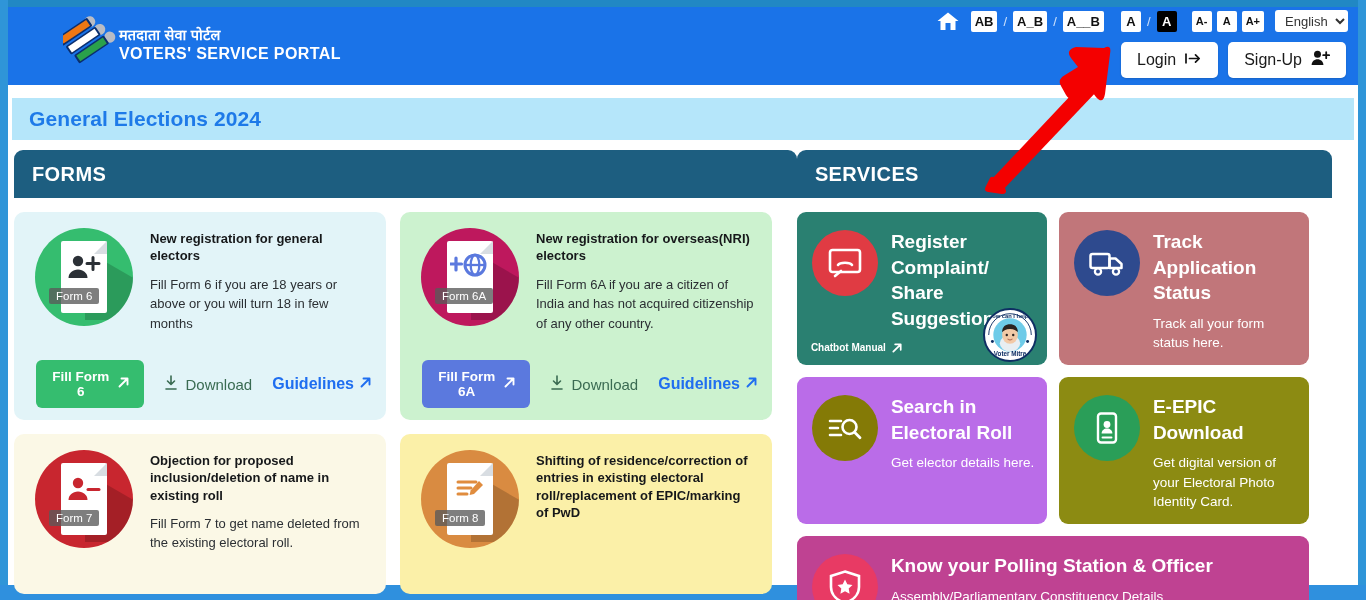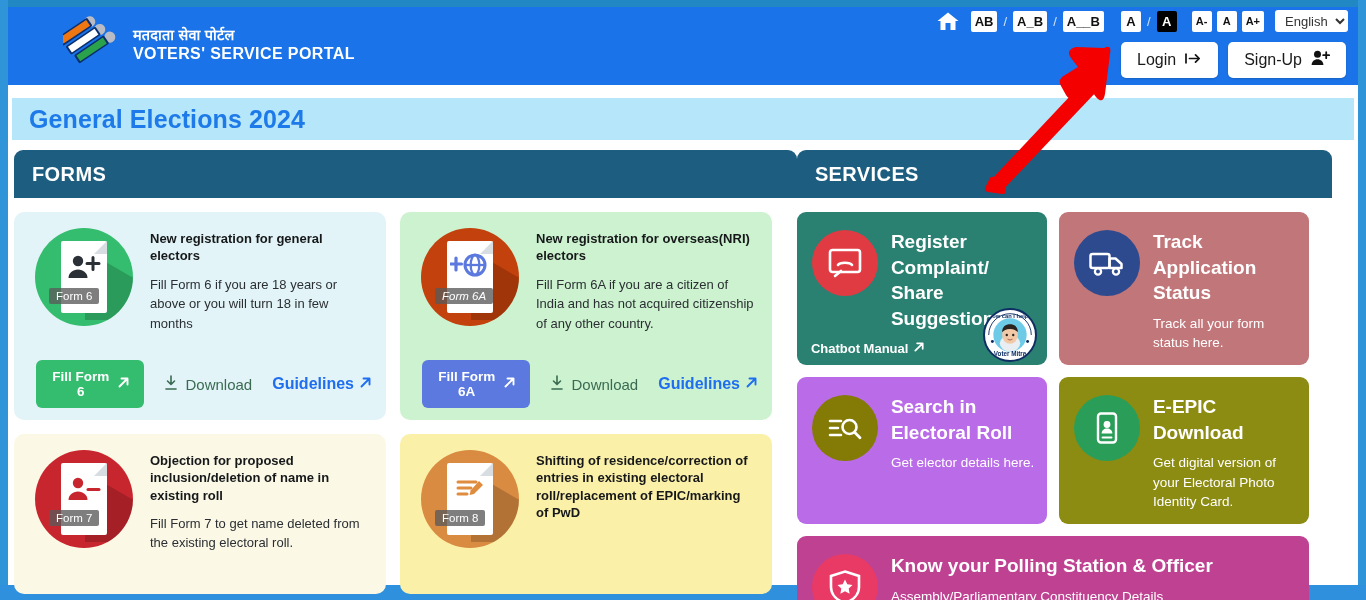--- a/index.html
+++ b/index.html
@@ -16,21 +16,21 @@
   .frame-top    { position:absolute; left:0; top:0; width:1366px; height:7px; background:#2188c4; }
   .frame-left   { position:absolute; left:0; top:0; width:8px; height:593px; background:#2f95d8; }
   .frame-right  { position:absolute; right:0; top:0; width:8px; height:593px; background:#2f95d8; }
   .frame-bottom { position:absolute; left:0; bottom:0; width:1366px; height:15px; background:#2f90de; }
 
   
   .header {
     position:absolute; left:8px; top:7px; width:1350px; height:78px;
     background:#1a73e8;
   }
-  .brand { position:absolute; left:55px; top:8px; display:flex; align-items:center; gap:14px; }
+  .brand { position:absolute; left:55px; top:8px; display:flex; align-items:center; }
   .logo-wrap { width:56px; height:60px; position:relative; }
   .brand-text { color:#fff; line-height:1.25; }
   .brand-hi { font-size:14.5px; font-weight:700; letter-spacing:.2px; }
   .brand-en { font-size:16px; font-weight:800; letter-spacing:.4px;text-align:right; }
 
   
   .acc-row {
     position:absolute; right:10px; top:3px; display:flex; align-items:center; gap:5px;
   }
   .home-icon { margin-right:6px; display:flex; align-items:center; }
@@ -59,21 +59,21 @@
     padding:8px 16px; display:flex; align-items:center; gap:9px;
     cursor:pointer; box-shadow:0 1px 2px rgba(0,0,0,.15);
   }
 
   
   .banner {
     position:absolute; left:12px; top:98px; width:1342px; height:42px;
     background:#b5e6fa; display:flex; align-items:center;
   }
   .banner-title {
-    color:#1e7ae8; font-size:25px; font-weight:700; padding-left:17px;
+    color:#1e7ae8; font-size:21px; font-weight:700; padding-left:17px;
     letter-spacing:.1px;
   }
 
   
   .main { position:absolute; left:8px; top:150px; width:1324px; height:435px; display:flex; }
   .col { position:relative; }
   .col-forms { width:790px; margin-left:6px; }
   .col-services { width:540px; }
 
   .panel-head {
@@ -92,21 +92,21 @@
     display:flex; gap:6px; position:relative;
   }
   .form-card.c6  { background:#e2f4f8; min-height:208px; }
   .form-card.c6a { background:#ccf2cf; min-height:208px; }
   .form-card.c7  { background:#fbf8e6; min-height:160px; }
   .form-card.c8  { background:#fbf0a8; min-height:160px; }
 
   .form-icon { width:120px; flex:0 0 120px; display:flex; justify-content:center; padding-top:6px; }
   .circ { width:98px; height:98px; border-radius:50%; position:relative; overflow:hidden; }
   .circ.g  { background:#35bd6f; }
-  .circ.b  { background:#c2410c;font-style:italic; }
+  .circ.b  { background:#be185d; }
   .circ.r  { background:#c8262f; }
   .circ.o  { background:#d98b41; }
   .doc {
     position:absolute; left:26px; top:13px; width:46px; height:72px;
     background:#fff; border-radius:2px;
   }
   .doc::after {
     content:""; position:absolute; right:0; top:0;
     border-width:0 0 13px 13px; border-style:solid;
     border-color:transparent transparent #d8dde2 transparent;
@@ -154,21 +154,21 @@
   .svc-card.wide { width:512px; min-height:95px; }
   .svc-icon { width:72px; flex:0 0 72px; display:flex; justify-content:center; padding-top:4px; }
   .svc-circ { width:66px; height:66px; border-radius:50%; display:flex; align-items:center; justify-content:center; }
   .svc-body { flex:1; padding-top:3px; }
   .svc-title { font-size:19px; font-weight:700; line-height:1.35; }
   .svc-desc { font-size:13.5px; line-height:1.45; margin-top:8px; color:#fff; }
   .chatbot-row {
     position:absolute; left:14px; bottom:9px; right:10px;
     display:flex; align-items:flex-end; justify-content:space-between;
   }
-  .chatbot-link { font-size:13px; font-weight:700; color:#fff; display:inline-flex; gap:5px; align-items:flex-end; cursor:pointer; }
+  .chatbot-link { font-size:10px; font-weight:700; color:#fff; display:inline-flex; gap:5px; align-items:flex-start; cursor:pointer; }
   .mitra {
     width:54px; height:54px; border-radius:50%; background:#fff;
     border:2px solid #0e2e63; position:relative; overflow:hidden;
     display:flex; align-items:center; justify-content:center;
     margin-bottom:-6px;
   }
 
   
   .arrow-layer { position:absolute; left:0; top:0; width:1366px; height:600px; pointer-events:none; }
   .sr { position:absolute; width:1px; height:1px; overflow:hidden; clip:rect(0 0 0 0); }

